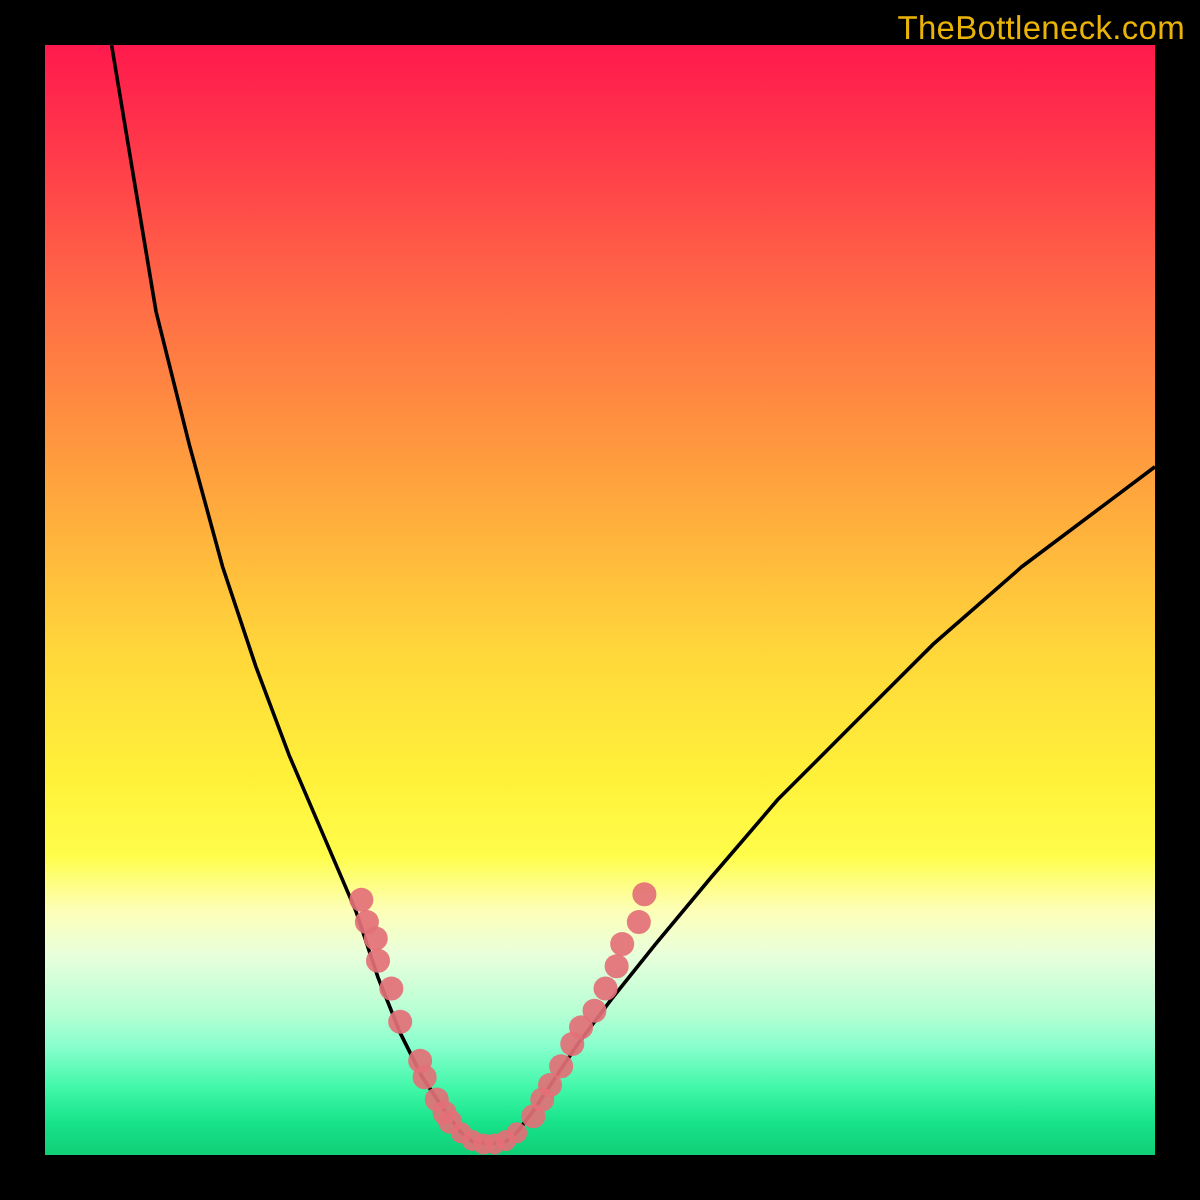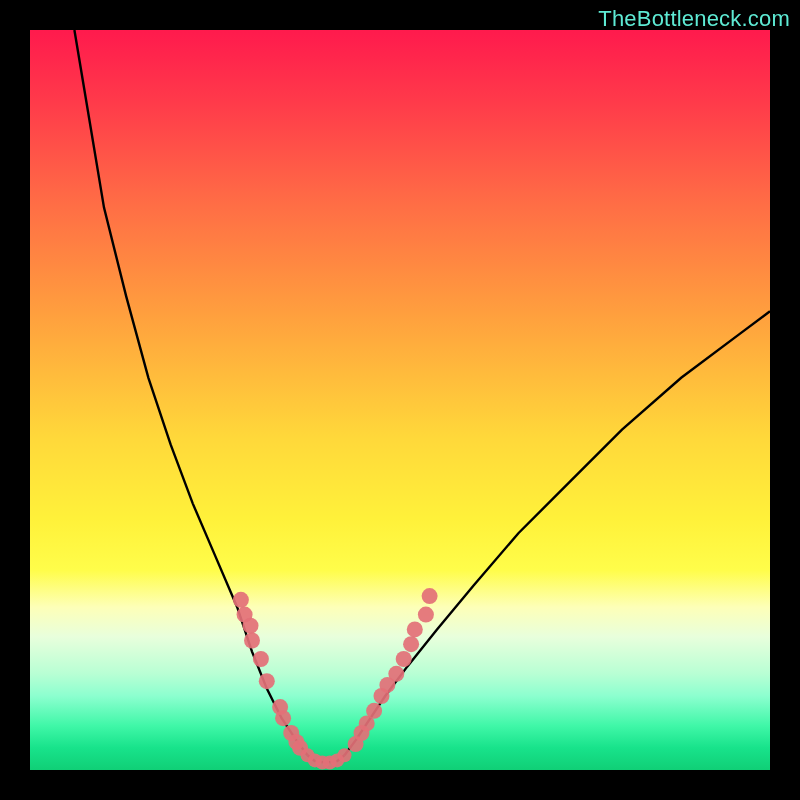--- a/index.html
+++ b/index.html
@@ -39,21 +39,21 @@
       #8cffcf 90%,
       #40f7a8 94%,
       #18e38b 97%,
       #10cf76 100%
     );
   }
   .watermark {
     position: absolute;
     top: 6px;
     right: 10px;
-    color: #5eead4;
+    color: #eab308;
     font-size: 22px;
     font-weight: 400;
     letter-spacing: 0.2px;
     user-select: none;
   }
   svg.curve {
     position: absolute;
     left: 0;
     top: 0;
     width: 740px;

